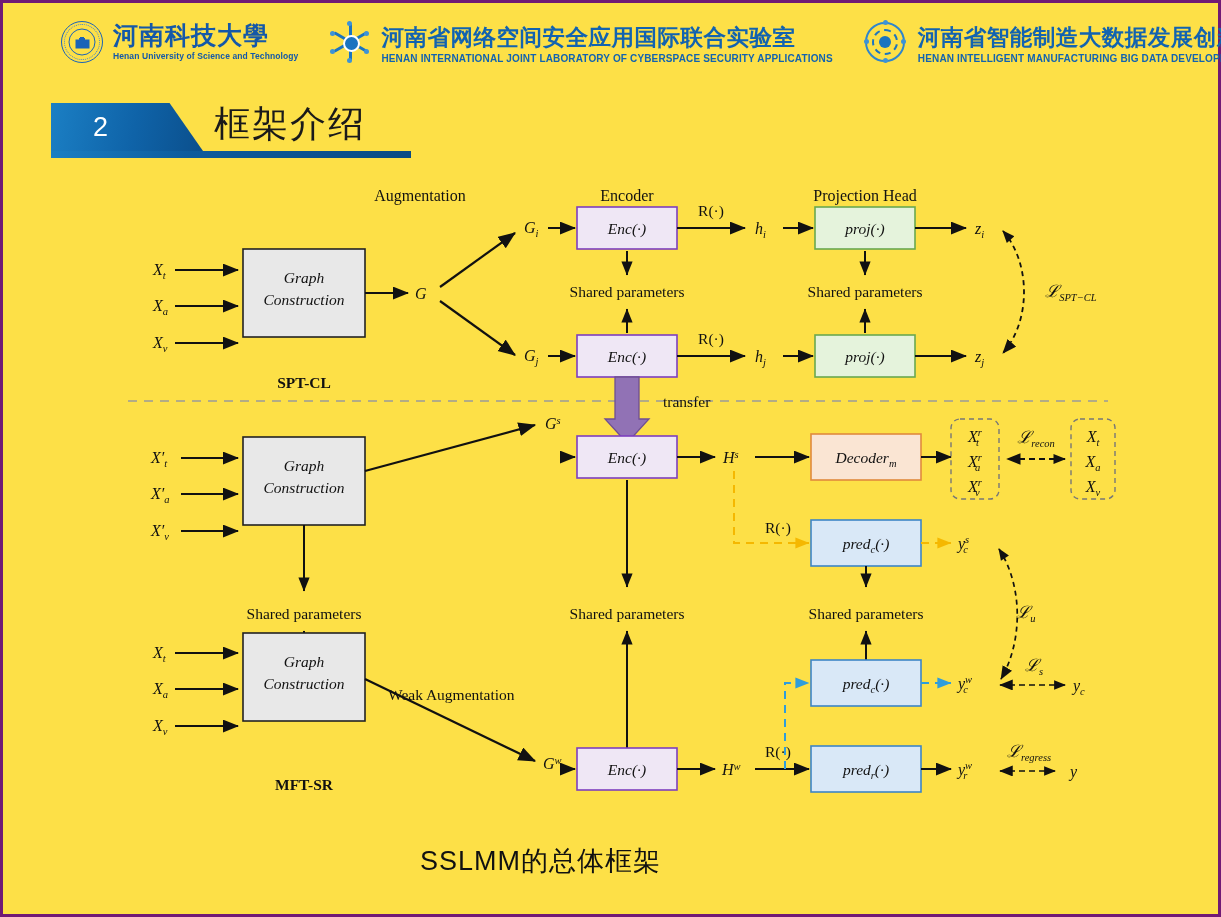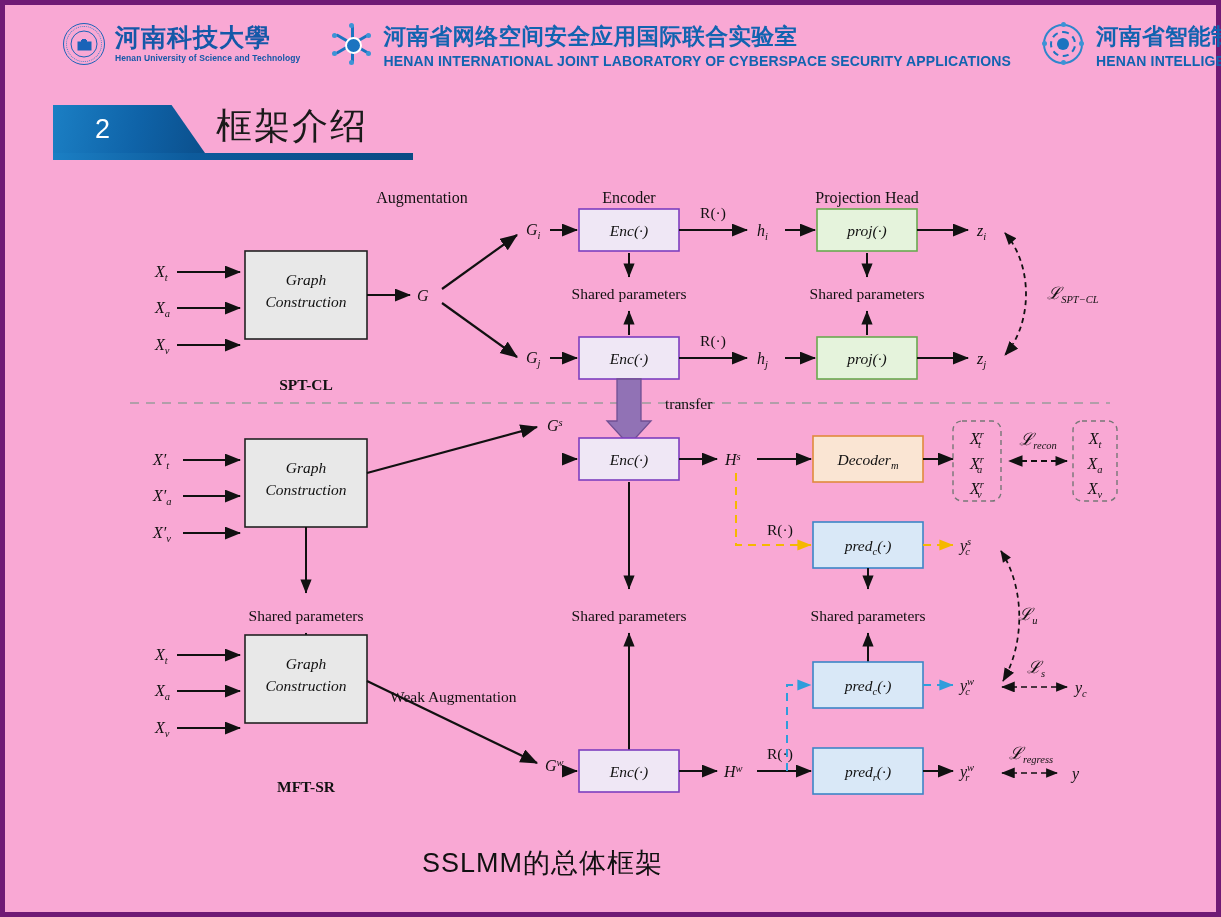--- a/index.html
+++ b/index.html
@@ -5,23 +5,23 @@
   html,body{margin:0;padding:0;}
   body{
     width:1221px;height:917px;
     background:#ffffff;
     font-family:"Liberation Sans", sans-serif;
     overflow:hidden;
     position:relative;
   }
   .slide{
     position:absolute;inset:0;
-    border:5px solid #701a75;
+    border:3px solid #701a75;
     box-sizing:border-box;
-    background:#f9a8d4;
+    background:#fde047;
   }
 
   
   .header{
     position:absolute;left:0;top:0;width:1221px;height:78px;
     display:flex;align-items:center;
   }
   .hdr-block{display:flex;align-items:center;}
   .logo-hust{margin-left:58px;}
   .emblem{
@@ -76,21 +76,21 @@
     margin:-6.5px 0 0 -6.5px;border-radius:50%;
     background:#1b74c0;border:2px solid #fff;
   }
   .lab-text{margin-left:11px;display:flex;flex-direction:column;justify-content:center;margin-top:6px;}
   .lab-cn{
     font-family:"Liberation Serif", serif;
     font-size:22.5px;font-weight:bold;color:#1263b0;
     letter-spacing:.5px;line-height:1.08;white-space:nowrap;
   }
   .lab-en{
-    font-size:14px;color:#1263b0;font-weight:bold;
+    font-size:10px;color:#1263b0;font-weight:bold;
     letter-spacing:.15px;margin-top:3px;white-space:nowrap;
   }
   .ring-logo{
     width:44px;height:44px;position:relative;flex:0 0 auto;
   }
   .ring-logo .r1{
     position:absolute;inset:2px;border-radius:50%;
     border:2px solid #2f86cc;
   }
   .ring-logo .r2{

